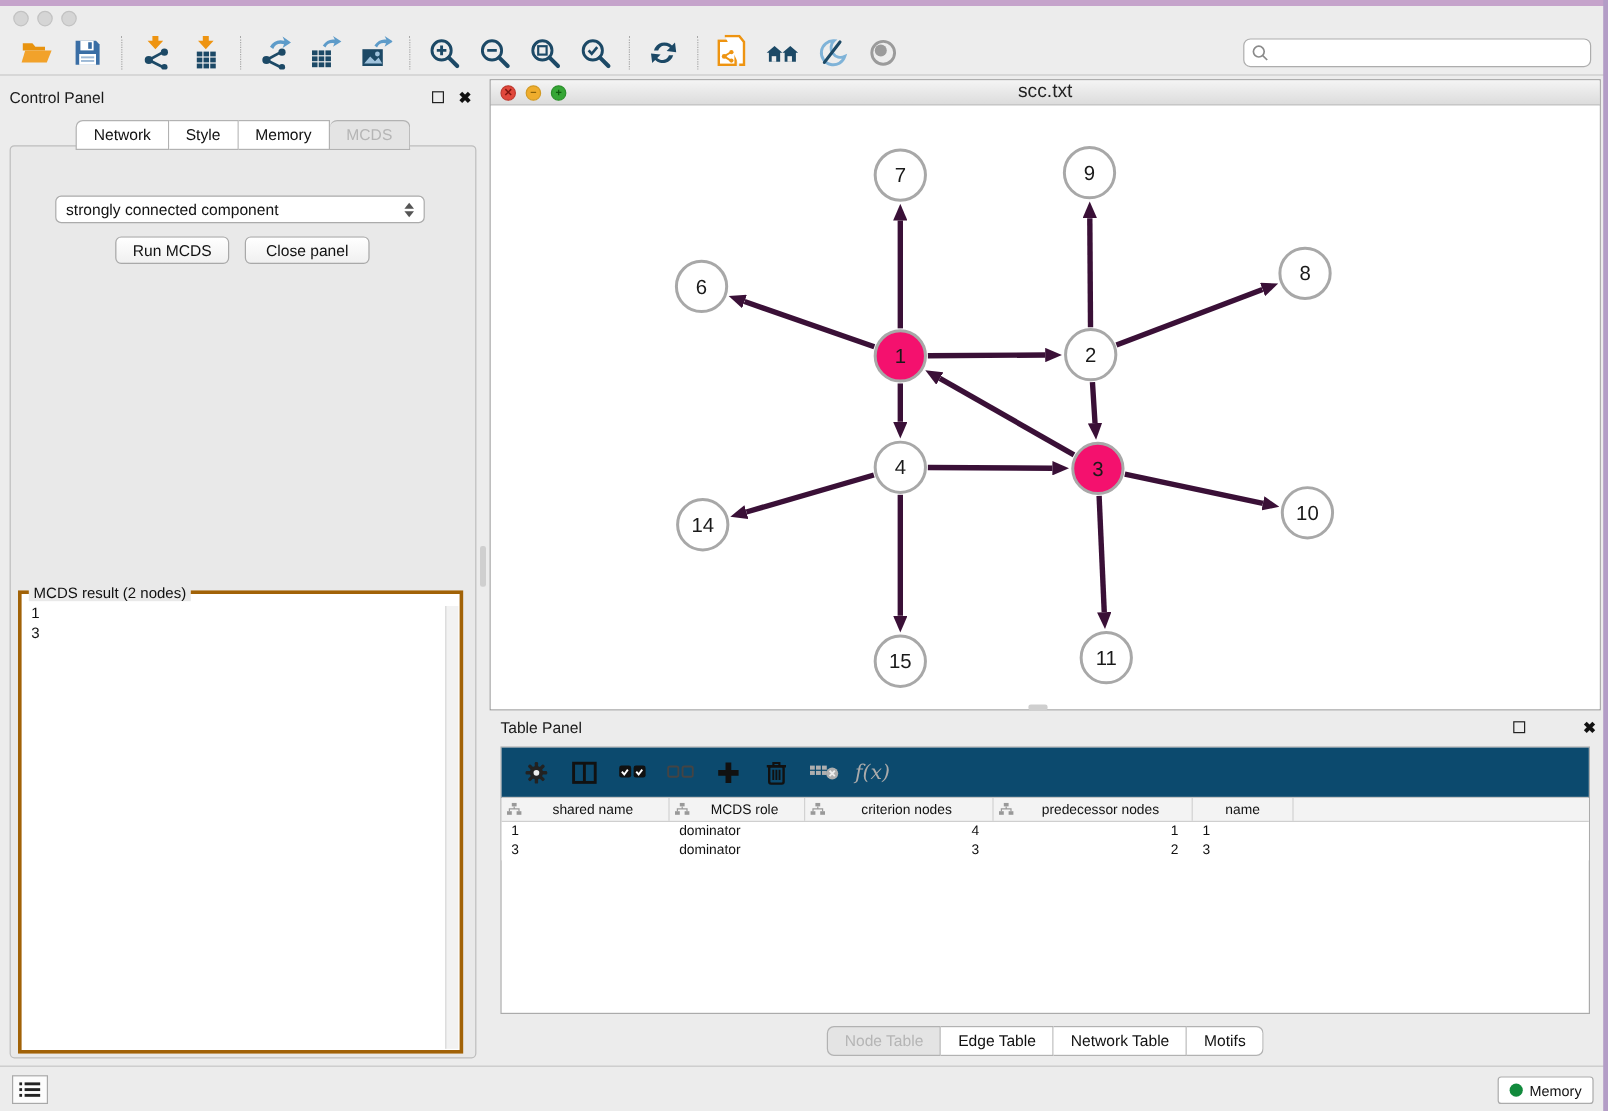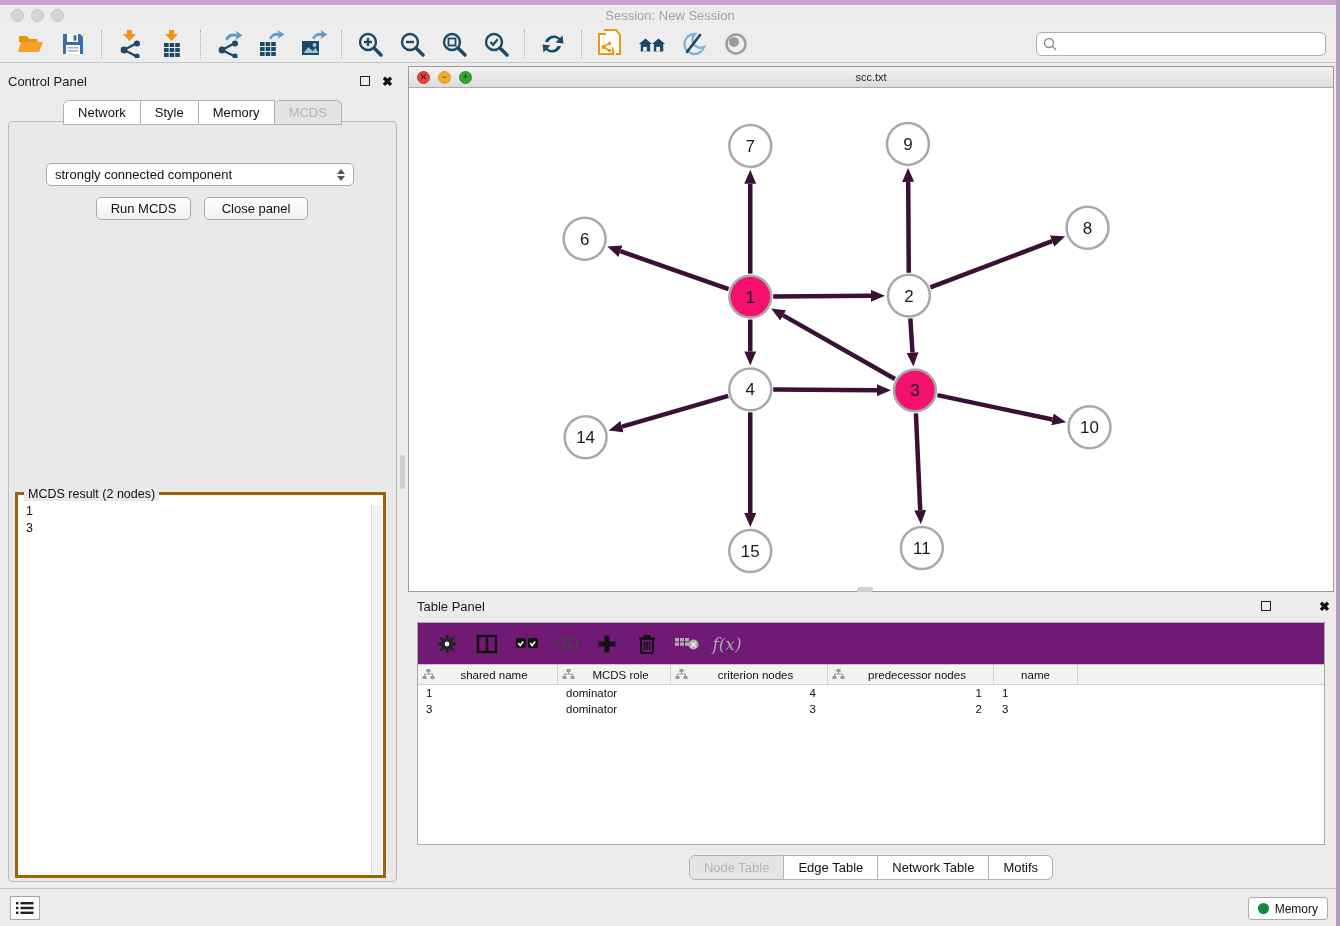--- a/index.html
+++ b/index.html
@@ -59,31 +59,31 @@
   
   .net-window { position:absolute; left:408px; top:66px; width:926px; height:526px;
     border:1px solid #9A9A9A; background:#FFF; }
   .net-titlebar { height:21px; background:linear-gradient(#F4F4F4,#DCDCDC); border-bottom:1px solid #ABABAB;
     position:relative; display:flex; align-items:center; }
   .tl { width:13px; height:13px; border-radius:50%; margin-left:8px; font-size:9px; font-weight:bold;
     display:flex; align-items:center; justify-content:center; cursor:pointer; line-height:1;}
   .tl-close { background:#E1483C; border:1px solid #C03A30; color:#7E150E; }
   .tl-min { background:#EFAD2D; border:1px solid #D29A24; color:#8A6208; }
   .tl-max { background:#35A635; border:1px solid #2B8F2B; color:#0E5B0E; }
-  .net-title { position:absolute; width:100%; text-align:center; font-size:11px; color:#222; pointer-events:none;}
+  .net-title { position:absolute; width:100%; text-align:center; font-size:16px; color:#222; pointer-events:none;}
   .net-canvas { position:absolute; left:0; top:21px; width:924px; height:503px; background:#FFF; }
 
   .grip-v { position:absolute; left:400px; top:455px; width:5px; height:34px; background:#CFCFCF; border-radius:2px;}
   .grip-h { position:absolute; left:857px; top:587px; width:16px; height:5px; background:#CFCFCF; border-radius:2px;}
 
   
   .table-panel { position:absolute; left:408px; top:595px; width:926px; height:291px; }
   .tp-container { position:absolute; left:9px; right:9px; top:27px; bottom:41px; border:1px solid #ABABAB;
     background:#FFF; }
-  .tp-toolbar { height:42px; background:#701a75; border-bottom:1px solid #C6C6C6; display:flex; align-items:center;
+  .tp-toolbar { height:42px; background:#0c4a6e; border-bottom:1px solid #C6C6C6; display:flex; align-items:center;
     padding-left:14px; }
   .tp-icon { width:30px; height:26px; margin-right:10px; display:flex; align-items:center; justify-content:center;}
   .tp-grid-header { display:grid; grid-template-columns:140px 113px 157px 166px 84px 1fr; height:20px;
     background:#F3F3F3; border-bottom:1px solid #CFCFCF; }
   .th-cell { display:flex; align-items:center; font-size:11.5px; color:#111; border-right:1px solid #D2D2D2;
     padding:0 4px; position:relative;}
   .th-cell .lbl { margin:0 auto; }
   .tp-grid-row { display:grid; grid-template-columns:140px 113px 157px 166px 84px 1fr; height:16px; background:#FFF;}
   .td-cell { font-size:11.5px; color:#111; display:flex; align-items:center; padding:0 8px; }
   .td-cell.right { justify-content:flex-end; padding-right:12px;}
@@ -101,21 +101,20 @@
 </head>
 <body>
 
 <div class="desktop-edge-top"></div>
 <div class="desktop-edge-right"></div>
 
 <div class="titlebar">
   <div class="traffic" style="left:11px"></div>
   <div class="traffic" style="left:31px"></div>
   <div class="traffic" style="left:51px"></div>
-  <div class="title-text">Session: New Session</div>
 </div>
 
 <div class="toolbar">
   <div class="tb-icon">
     <svg width="28" height="24" viewBox="0 0 28 24">
       <path d="M2 4 h8 l2.5 3 h8 v3 H2 z" fill="#E8930F"></path>
       <path d="M4 10 h22 l-4 10 H1 z" fill="#F2A22A"></path>
     </svg>
   </div>
   <div class="tb-icon">

